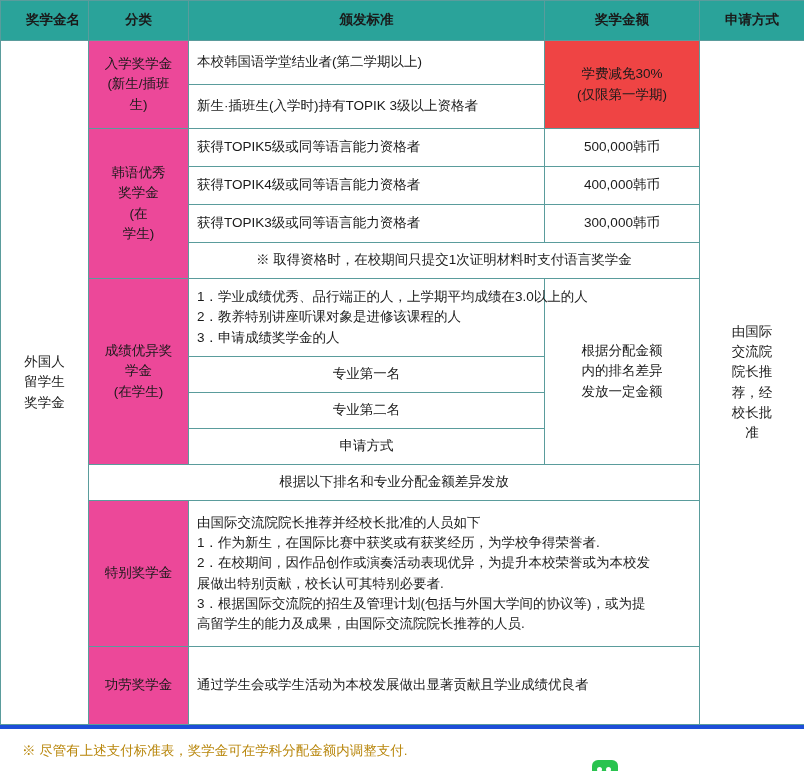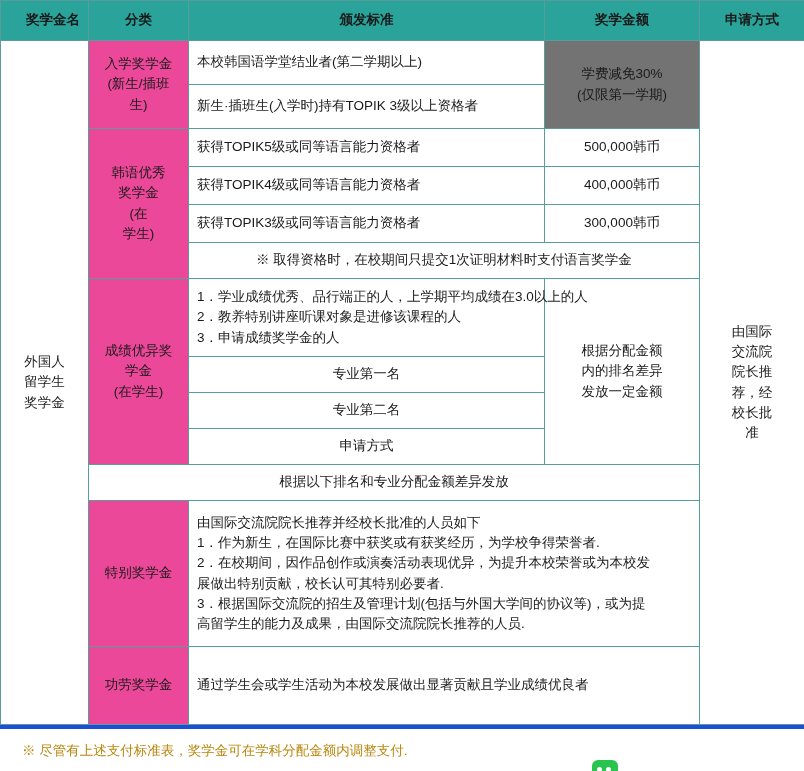--- a/index.html
+++ b/index.html
@@ -55,21 +55,21 @@
   td.namecell {
     text-align: center;
     line-height: 1.7;
     font-size: 13.5px;
   }
   td.appcell {
     text-align: center;
     line-height: 1.85;
     font-size: 13.5px;
   }
-  .cream { background: #737373; }
+  .cream { background: #ef4444; }
   .std-list {
     text-align: left;
     line-height: 1.75;
     margin-left: 39px;
   }
   .std-list div { white-space: nowrap; }
   .note-row td {
     text-align: center;
     font-size: 13.5px;
   }

